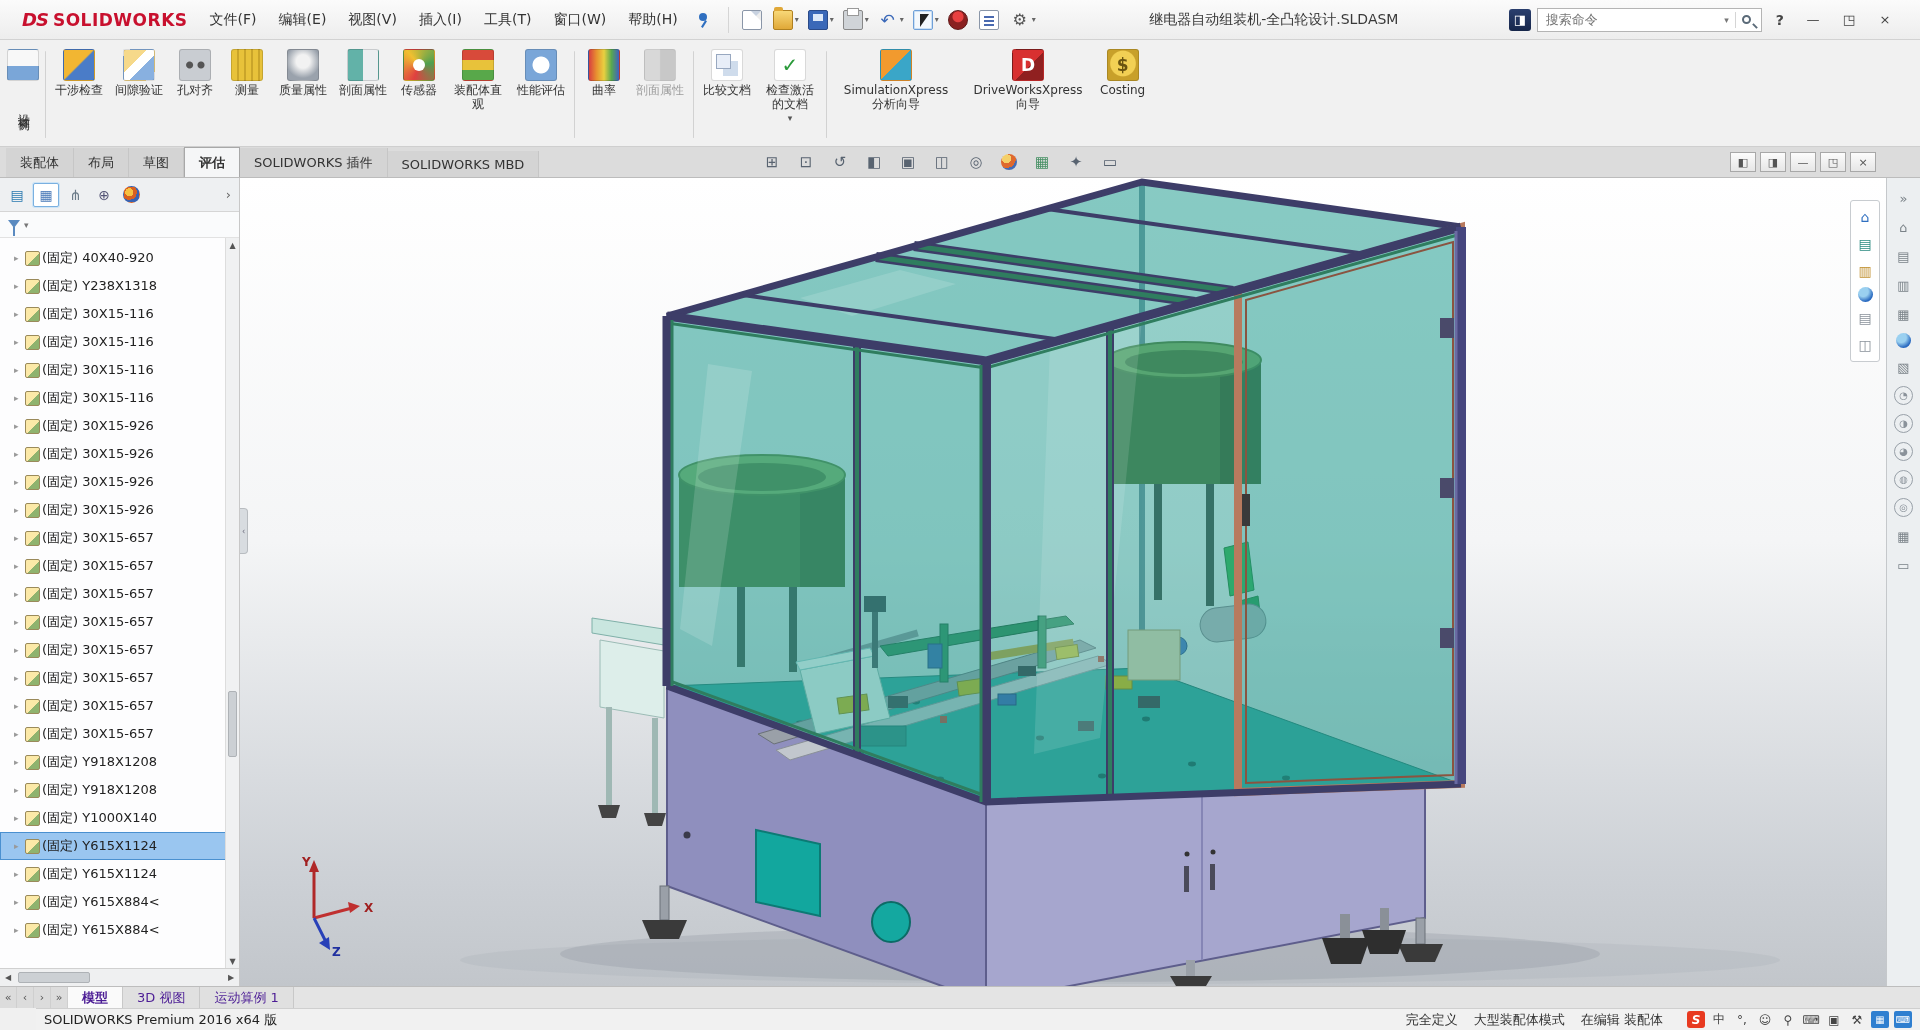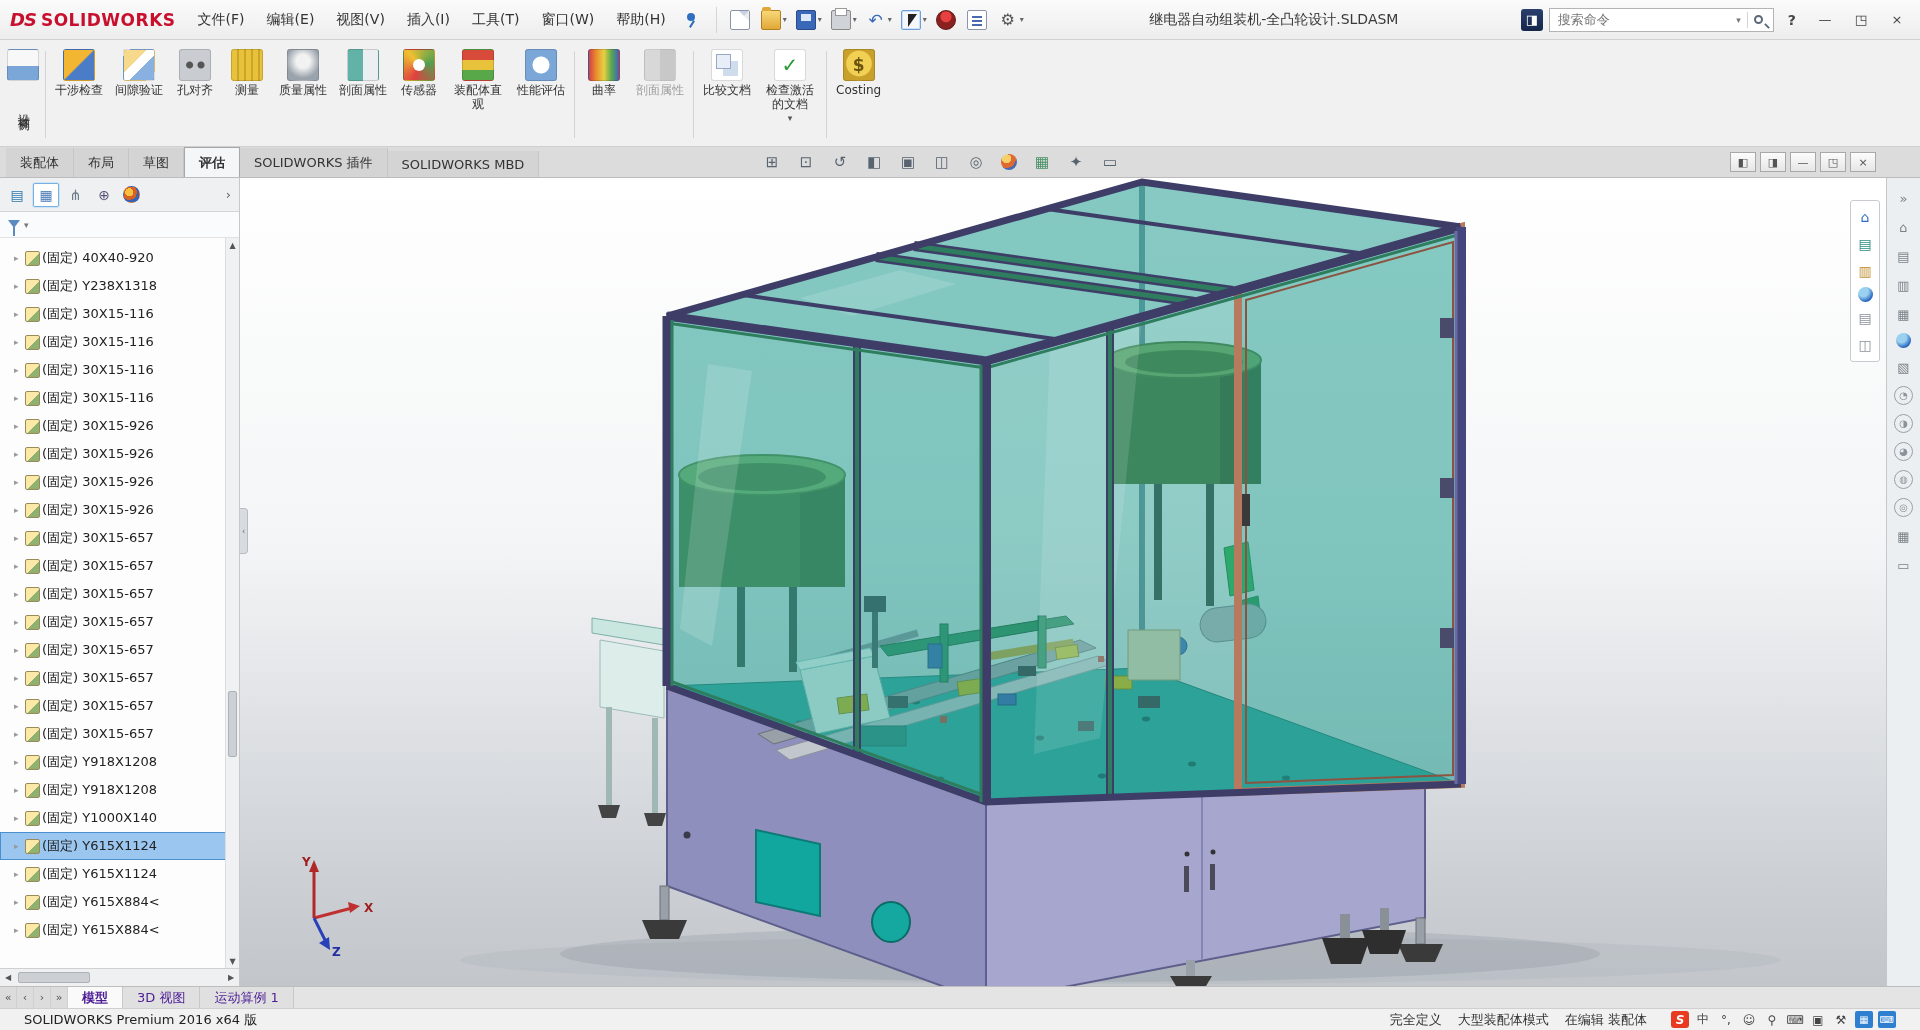--- a/index.html
+++ b/index.html
@@ -1,21 +1,21 @@
 <!DOCTYPE html>
 <html><head>
 <meta charset="utf-8">
 <style>
   html,body{margin:0;padding:0;width:1920px;height:1030px;overflow:hidden;
     font-family:"DejaVu Sans","Liberation Sans",sans-serif;background:#f0f0f0;color:#222;}
   *{box-sizing:border-box;}
 
   
   #menubar{height:40px;display:flex;align-items:center;background:linear-gradient(#fbfbfb,#ededed);
-    border-bottom:1px solid #d2d2d2;padding:0 8px;gap:2px;}
+    border-bottom:1px solid #d2d2d2;padding:0 20px;gap:2px;}
   .logo{display:flex;align-items:center;gap:5px;padding:0 10px 0 2px;}
   .ds-mark{color:#c8102e;font-weight:bold;font-size:18px;font-style:italic;letter-spacing:-1px;}
   .sw-text{color:#c8102e;font-weight:bold;font-size:17px;letter-spacing:.5px;}
   .menu-item{padding:4px 10px;font-size:14px;color:#333;cursor:default;}
   .pin{position:relative;width:14px;height:16px;margin:0 6px;}
   .pin::before{content:"";position:absolute;left:3px;top:1px;width:8px;height:8px;background:#2f6fc0;border-radius:50%;}
   .pin::after{content:"";position:absolute;left:7px;top:8px;width:2px;height:8px;background:#2f6fc0;transform:rotate(32deg);}
   .qbar{display:flex;align-items:center;gap:3px;margin-left:10px;padding-left:10px;border-left:1px solid #d5d5d5;}
   .qwrap{display:flex;align-items:center;gap:2px;padding:3px 3px;border-radius:3px;}
   .qcaret{font-size:8px;color:#666;}
@@ -153,21 +153,21 @@
      gap:9px;padding-top:10px;flex:none;}
   .tp{width:20px;height:20px;display:flex;align-items:center;justify-content:center;font-size:13px;color:#7a8288;}
   .tp-ball{color:transparent;background:radial-gradient(circle at 35% 30%,#9ad0f0 0 35%,#2a6ac0 70%);border-radius:50%;width:15px;height:15px;}
   .tp-circle{border:1px solid #98a0a8;border-radius:50%;width:19px;height:19px;font-size:10px;color:#8a929a;}
 
   
   #doc-tabs{height:22px;background:#e4e4e4;border-top:1px solid #bdbdbd;display:flex;align-items:stretch;font-size:13px;}
   .dnav{width:17px;display:flex;align-items:center;justify-content:center;color:#555;font-size:11px;border-right:1px solid #cfcfcf;background:#dcdcdc;}
   .dtab{padding:1px 14px;display:flex;align-items:center;border-right:1px solid #c8c8c8;color:#4c1d95;background:#e0e0e0;}
   .dtab.active{background:#fafafa;font-weight:bold;}
-  #statusbar{height:22px;background:#f1f1f1;border-top:1px solid #cfcfcf;display:flex;align-items:center;font-size:13px;color:#222;padding:0 24px;gap:16px;}
+  #statusbar{height:22px;background:#f1f1f1;border-top:1px solid #cfcfcf;display:flex;align-items:center;font-size:13px;color:#222;padding:0 8px;gap:16px;margin-left:36px;}
   #status-left{flex:none;}
   #status-spacer{flex:1;}
   .status-item{flex:none;color:#333;}
   #tray{display:flex;align-items:center;gap:5px;margin-left:8px;}
   .tr{width:18px;height:17px;display:flex;align-items:center;justify-content:center;font-size:12px;color:#444;}
   .tr-sogou{background:#e83a20;color:#fff;border-radius:3px;font-weight:bold;font-size:12px;font-style:italic;}
   .tr-plain{color:#444;}
   .tr-blue{background:#2f7fd0;color:#fff;border-radius:2px;font-size:10px;}
 </style>
 </head>
@@ -323,20 +323,30 @@
     </div>
     <div class="rib-btn">
       <span class="ribicon ic-checkdoc"></span>
       <span class="rib-label">检查激活的文档</span>
       <span class="rib-caret">▾</span>
     </div>
     <div class="rib-btn sep">
       
       
       
+    </div>
+    <div class="rib-btn wide">
+      <span class="ribicon ic-simx"></span>
+      <span class="rib-label">SimulationXpress 分析向导</span>
+      <span class="rib-caret"></span>
+    </div>
+    <div class="rib-btn wide">
+      <span class="ribicon ic-dwx"></span>
+      <span class="rib-label">DriveWorksXpress 向导</span>
+      <span class="rib-caret"></span>
     </div>
     <div class="rib-btn">
       <span class="ribicon ic-cost"></span>
       <span class="rib-label">Costing</span>
       <span class="rib-caret"></span>
     </div>
 </div>
 
 <div id="tabstrip">
   <span class="ctab">装配体</span>

